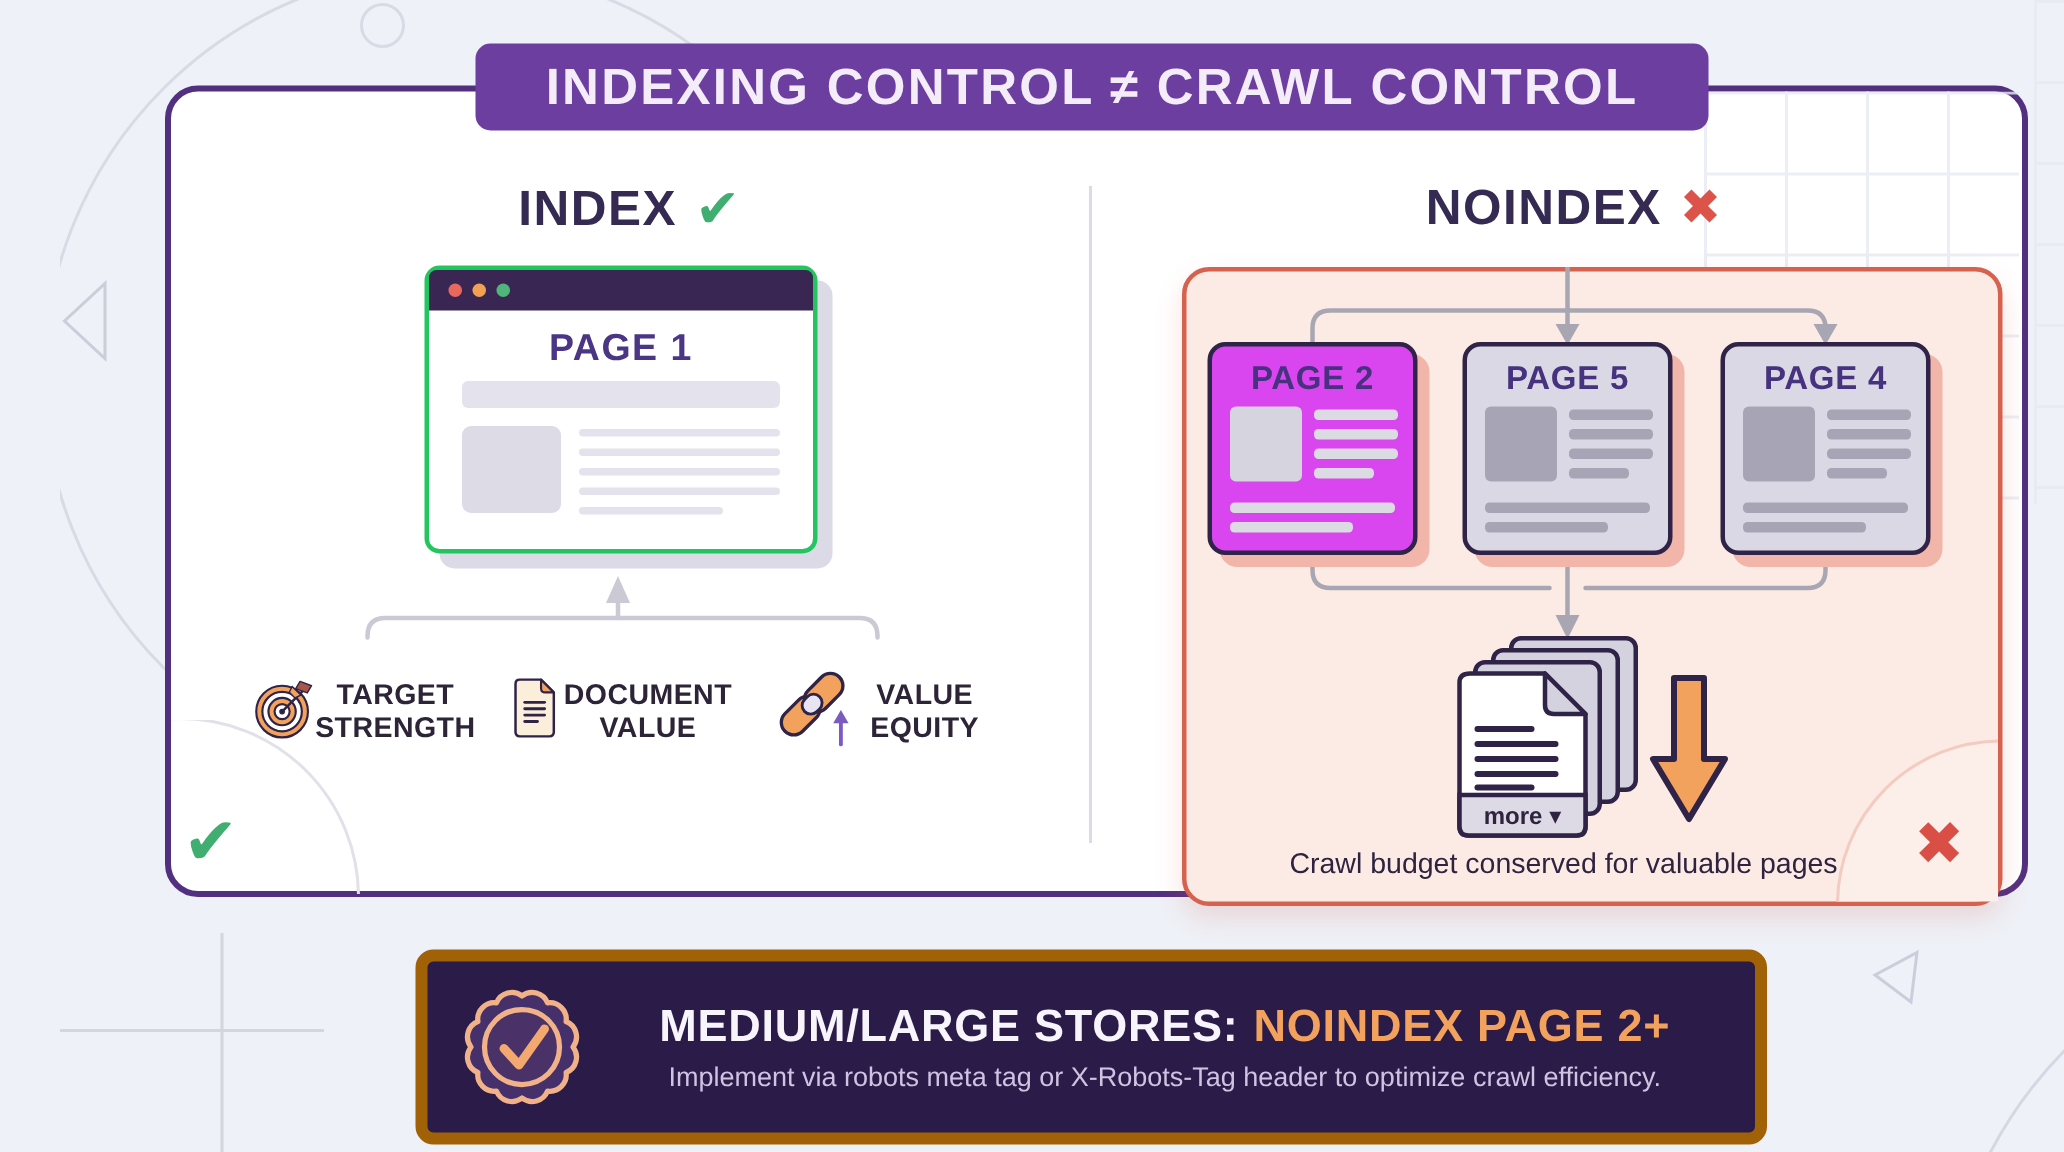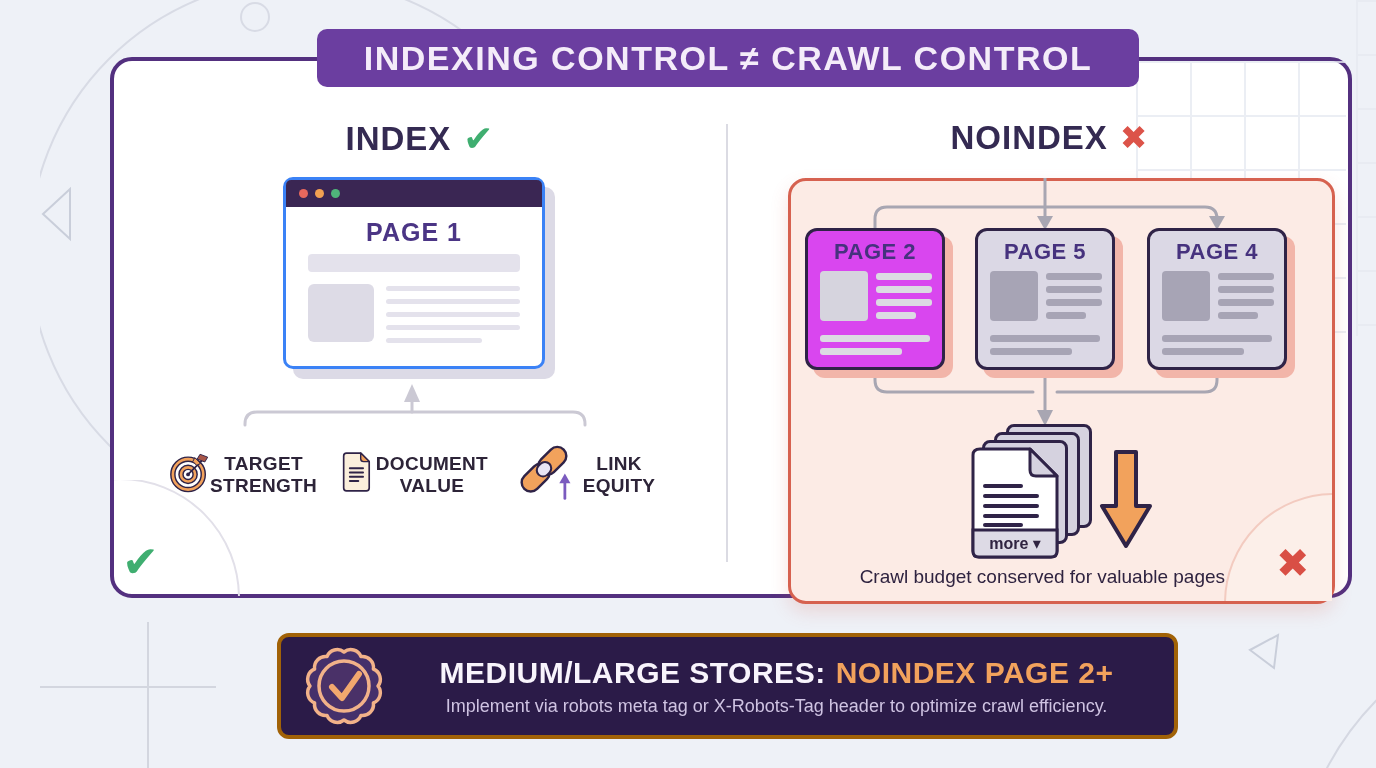--- a/index.html
+++ b/index.html
@@ -26,21 +26,21 @@
     color:#F4ECF9;font-size:34px;font-weight:bold;letter-spacing:1.5px;}
 
   
   .section-heading{position:absolute;display:flex;align-items:center;justify-content:center;gap:12px;
     font-size:33px;font-weight:bold;color:#342A52;letter-spacing:1px;}
   .h-check{color:#3FAE70;font-size:36px;}
   .h-cross{color:#DC5349;font-size:33px;}
 
   
   .browser{position:absolute;left:243px;top:177px;width:262px;height:192px;background:#fff;
-    border:3px solid #3b82f6;border-radius:10px;box-shadow:10px 10px 0 #DCDAE6;box-sizing:border-box;}
+    border:3px solid #22c55e;border-radius:10px;box-shadow:10px 10px 0 #DCDAE6;box-sizing:border-box;}
   .browser-bar{height:27px;background:#3A2653;border-radius:5px 5px 0 0;display:flex;align-items:center;
     padding-left:13px;gap:7px;}
   .dot{width:9px;height:9px;border-radius:50%;}
   .dot-r{background:#E8685D}.dot-o{background:#F2A152}.dot-g{background:#4FB57A}
   .browser-page-label{position:absolute;left:0;right:0;top:38px;text-align:center;font-size:25px;
     font-weight:bold;color:#4B3585;letter-spacing:1px;}
   .bar-wide{position:absolute;left:22px;top:74px;width:212px;height:18px;background:#E4E2EC;border-radius:4px;}
   .block-left{position:absolute;left:22px;top:104px;width:66px;height:58px;background:#DDDBE6;border-radius:6px;}
   .bw-line{position:absolute;left:100px;height:5px;background:#E4E2EC;border-radius:2.5px;}
 
@@ -75,22 +75,22 @@
 
   
   .stack-sheet{position:absolute;width:86px;height:104px;background:#D5D2DF;border:3px solid #2F2347;
     border-radius:8px;box-sizing:border-box;}
   .more-label{position:absolute;width:90px;text-align:center;font-size:16px;font-weight:bold;color:#2F2340;}
 
   .caption{position:absolute;left:755px;top:566px;width:500px;text-align:center;font-size:19px;
     color:#2F2340;font-weight:500;}
 
   
-  .footer-banner{position:absolute;left:237px;top:633px;width:901px;height:106px;background:#2B1B48;
-    border:4px solid #a16207;border-radius:12px;box-sizing:border-box;display:flex;align-items:center;
+  .footer-banner{position:absolute;left:237px;top:633px;width:901px;height:130px;background:#2B1B48;
+    border:8px solid #a16207;border-radius:12px;box-sizing:border-box;display:flex;align-items:center;
     padding:0 24px 0 20px;gap:16px;}
   .fb-text{flex:1;text-align:center;}
   .fb-title{font-size:30px;font-weight:bold;letter-spacing:.5px;color:#F8F4FC;white-space:nowrap;}
   .fb-title-hl{color:#F2A25C;margin-left:10px;}
   .fb-sub{margin-top:6px;font-size:18px;color:#CFC3E2;}
 </style>
 </head>
 <body>
 
 <div id="stage">
@@ -180,21 +180,21 @@
   <div class="factor" style="left:472px;">
     <svg width="92" height="92" viewBox="0 0 92 92">
       <g transform="rotate(-45 46 42)">
         <rect x="6" y="29" width="46" height="26" rx="13" fill="#F2A25C" stroke="#2F2347" stroke-width="3.5"></rect>
         <rect x="40" y="29" width="46" height="26" rx="13" fill="#F2A25C" stroke="#2F2347" stroke-width="3.5"></rect>
         <rect x="35" y="33" width="22" height="18" rx="9" fill="#E9E4F4" stroke="#2F2347" stroke-width="3"></rect>
       </g>
       <line x1="76" y1="84" x2="76" y2="58" stroke="#7B5BBF" stroke-width="4" stroke-linecap="round"></line>
       <path d="M68 62 L76 48 L84 62 Z" fill="#7B5BBF"></path>
     </svg>
-    <div class="factor-label">LINK EQUITY</div>
+    <div class="factor-label">VALUE EQUITY</div>
   </div>
 
   <div class="arc-clip" style="left:74px;top:480px;width:150px;height:116px;">
     <div class="arc-circle" style="left:-114px;top:-2px;width:236px;height:236px;border:2px solid #E2E0E9;"></div>
   </div>
   <div class="corner-glyph" style="left:82px;top:540px;font-size:44px;color:#3FAE70;">✔</div>
 
   <div class="pink-panel"></div>
 
   <svg class="flow" style="left:748px;top:178px;" width="547" height="427" viewBox="0 0 547 427">

